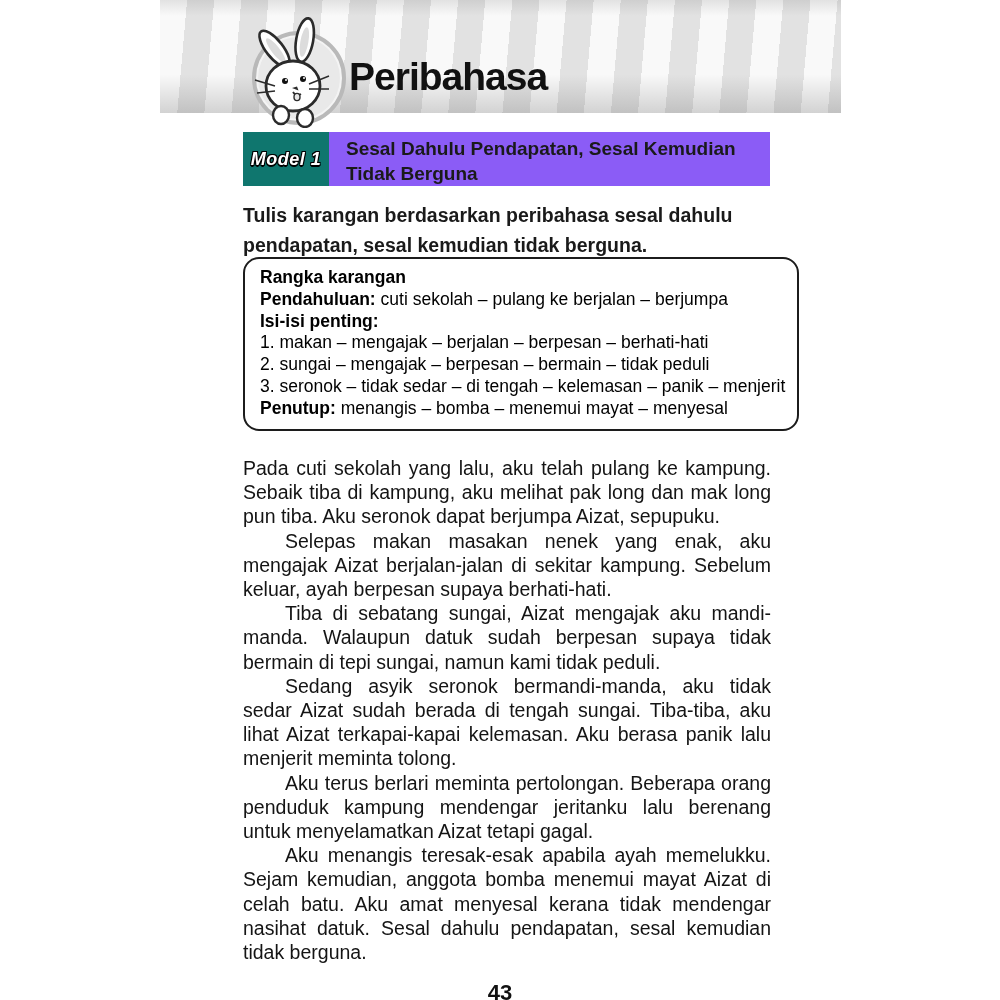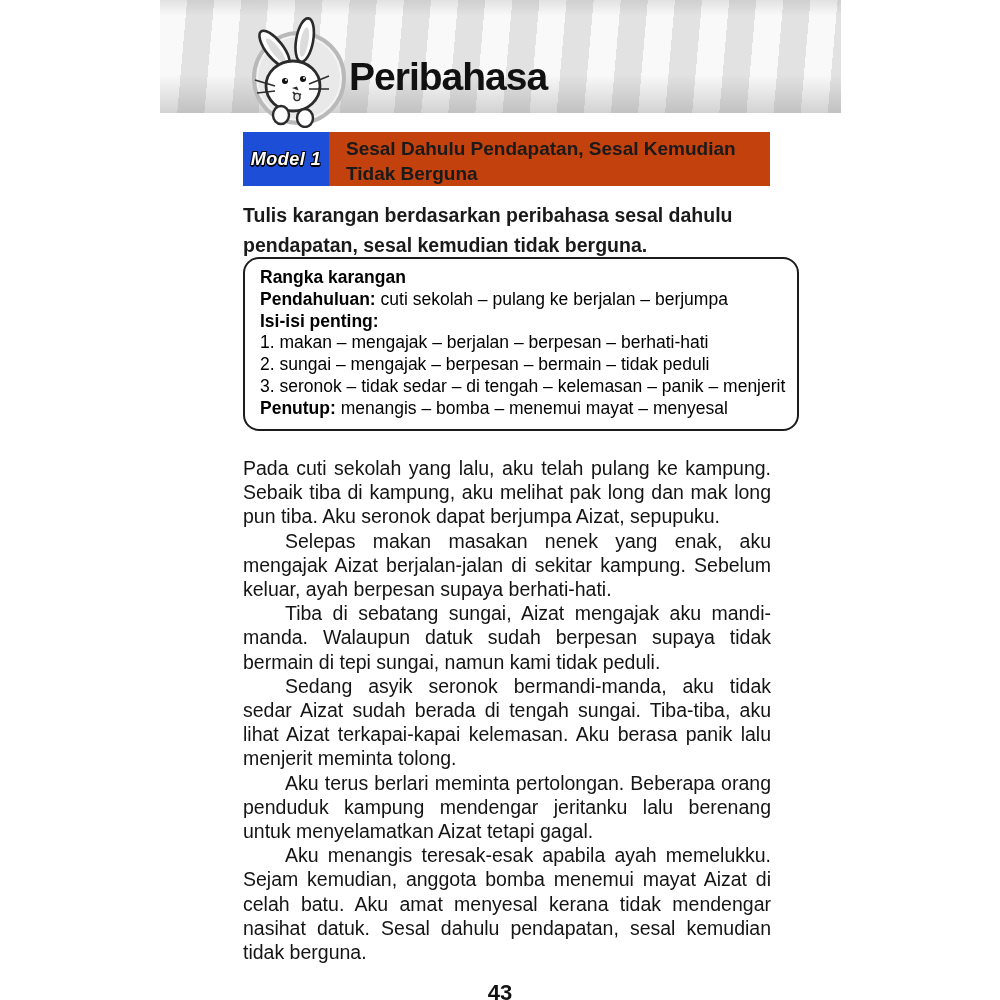--- a/index.html
+++ b/index.html
@@ -27,29 +27,29 @@
     font-size: 39px; font-weight: 700; letter-spacing: -1px;
     color: #111; line-height: 40px;
   }
 
   
   .model-row {
     position: absolute; left: 243px; top: 132px; width: 527px; height: 54px;
     display: flex; align-items: stretch;
   }
   .model-badge {
-    width: 86px; background: #1d4ed8; color: #ffffff;
+    width: 86px; background: #0f766e; color: #ffffff;
     display: flex; align-items: center; justify-content: center;
     font-weight: 700; font-style: italic; font-size: 18px;
     text-shadow: 1px 1px 0 #000, -1px -1px 0 #000, 1px -1px 0 #000, -1px 1px 0 #000, 0 2px 0 #000;
     letter-spacing: 0.5px;
     flex: 0 0 auto;
   }
   .model-title {
-    flex: 1 1 auto; background: #c2410c;
+    flex: 1 1 auto; background: #8b5cf6;
     font-weight: 700; font-size: 19px; line-height: 25px;
     padding: 3px 10px 0 17px;
     display: flex; align-items: center;
     color: #1a1a1a;
   }
 
   
   .instruction {
     position: absolute; left: 243px; top: 200px; width: 530px;
     font-weight: 700; font-size: 19.5px; line-height: 30px; color: #1a1a1a;

